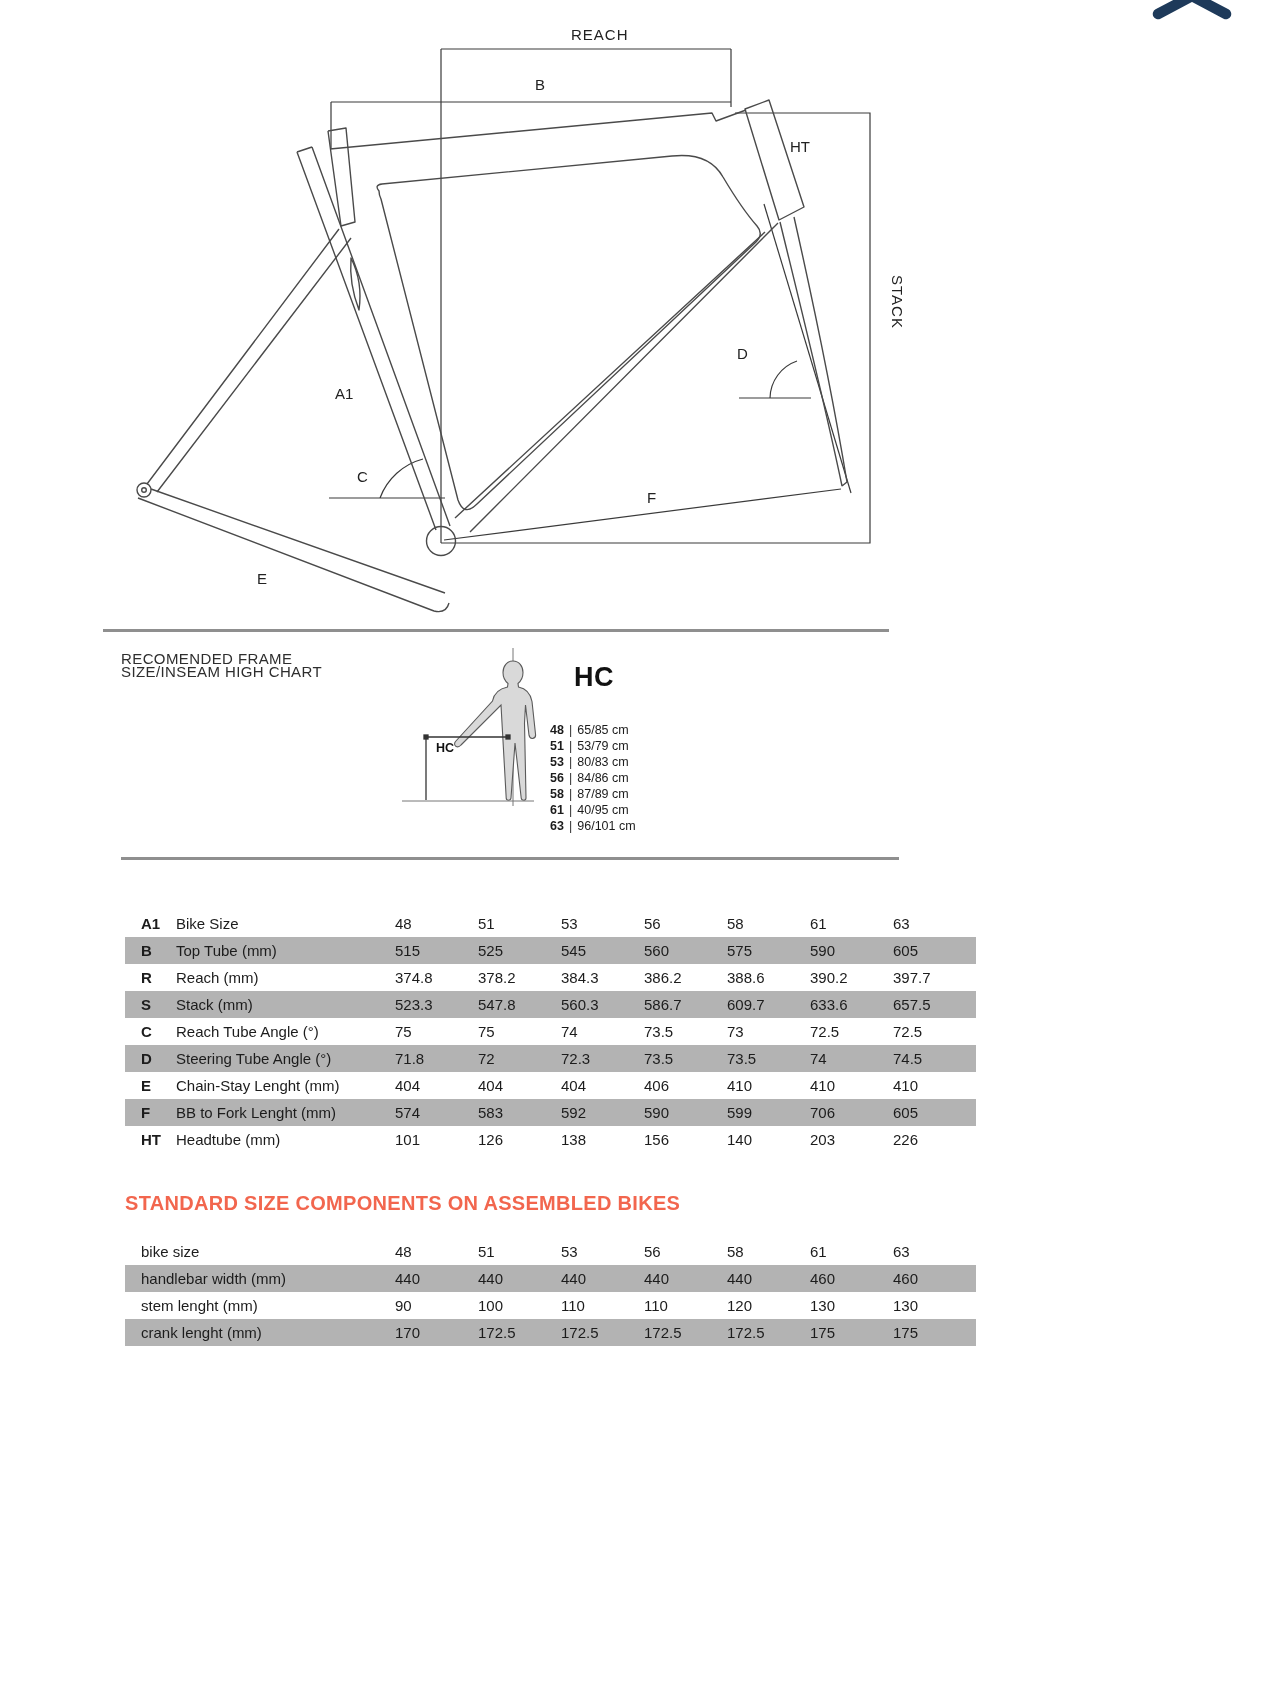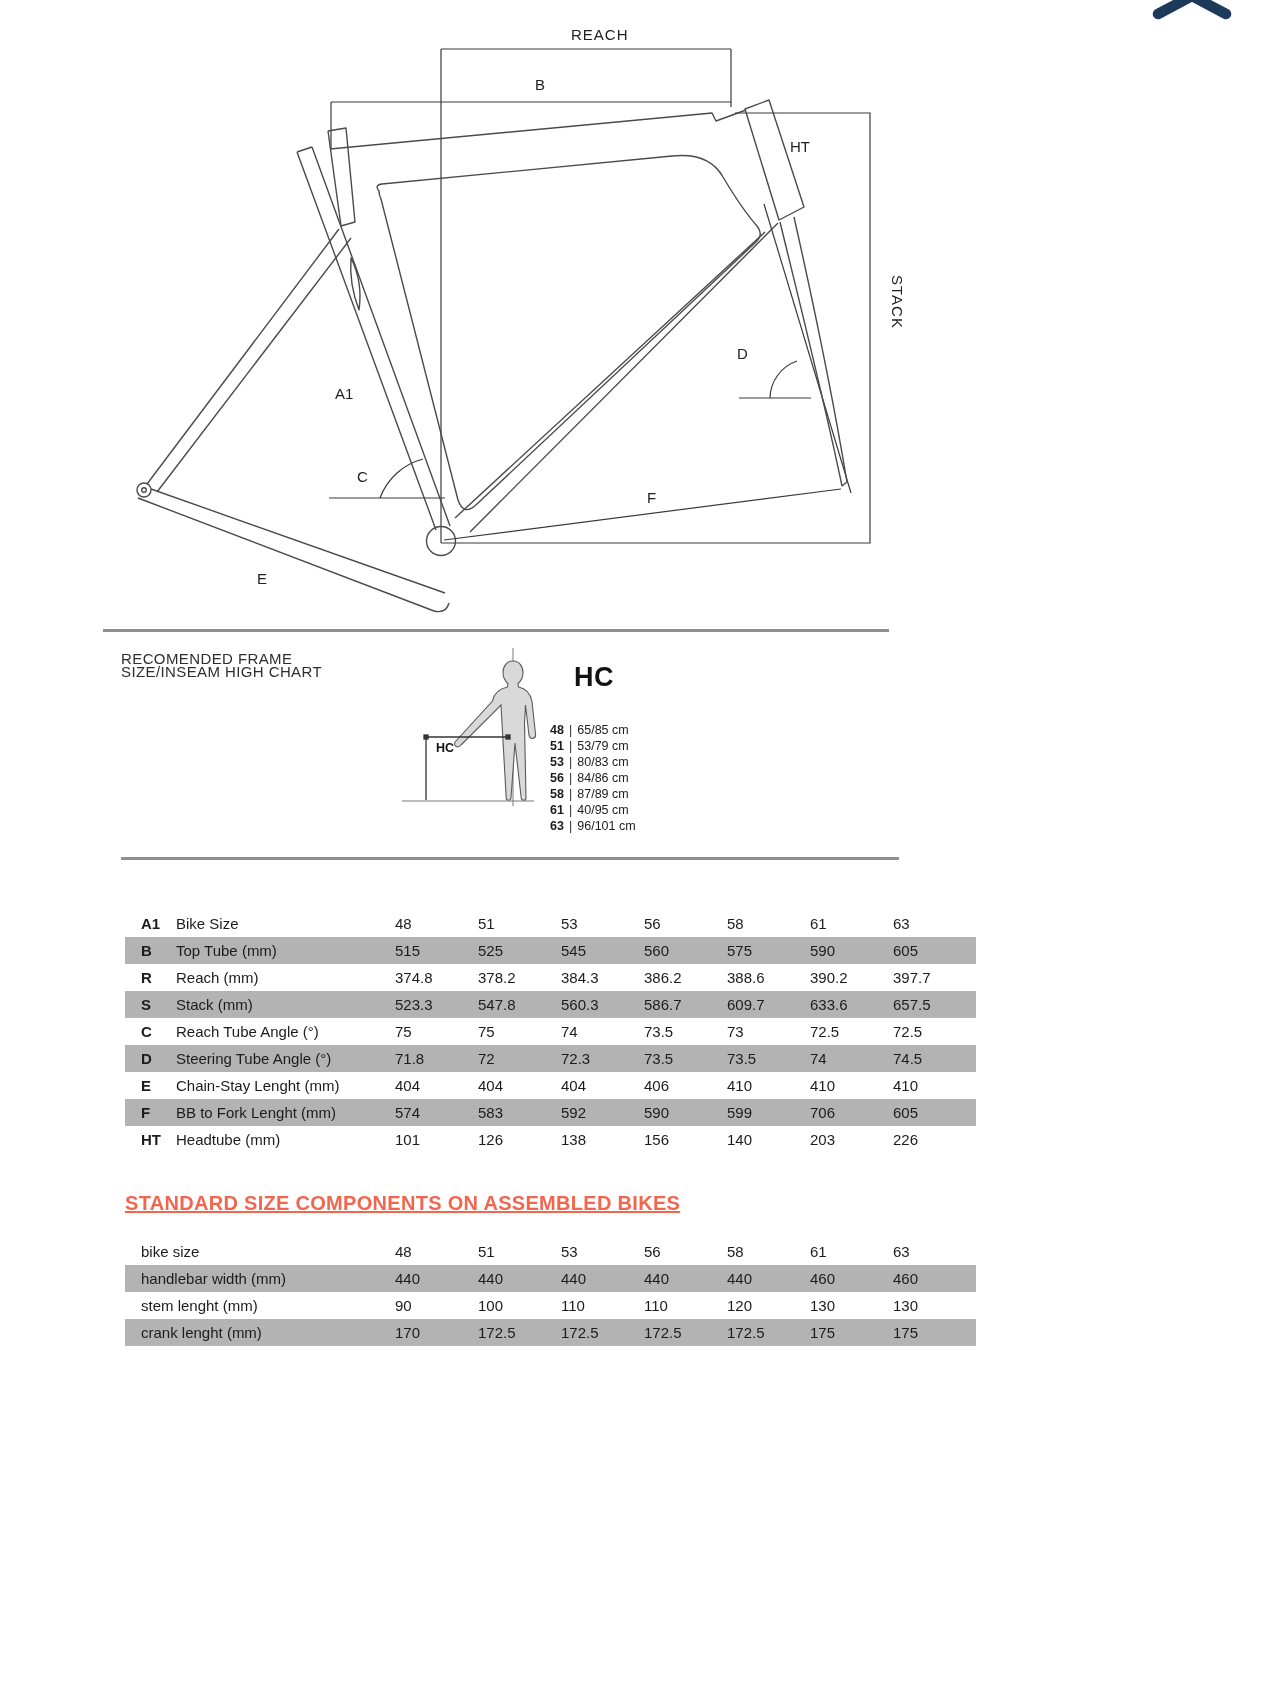--- a/index.html
+++ b/index.html
@@ -27,21 +27,21 @@
   
   .tbl{position:absolute;left:117px;}
   .geo{top:910px;}
   .comp{top:1238px;}
   .trow{display:grid;grid-template-columns:35px 219px repeat(7,83px);height:27px;
         align-items:center;padding-left:16px;font-size:15px;}
   .crow{grid-template-columns:254px repeat(7,83px);}
   .shaded{background:#b3b3b3;}
   .gcode{font-weight:bold;}
   .comp-heading{position:absolute;left:117px;top:1192px;font-size:20px;font-weight:bold;
-                letter-spacing:.3px;color:#F2664E;text-decoration:underline;}
+                letter-spacing:.3px;color:#F2664E;}
 </style>
 </head>
 <body>
 
 <div class="page">
 
   <svg class="diagram" width="1272" height="628" viewBox="0 0 1272 628">
 
     <g fill="none" stroke="#3a3a3a" stroke-width="1.2">
       <path d="M433 49 H723 M433 49 V543 M723 49 V107"></path>

